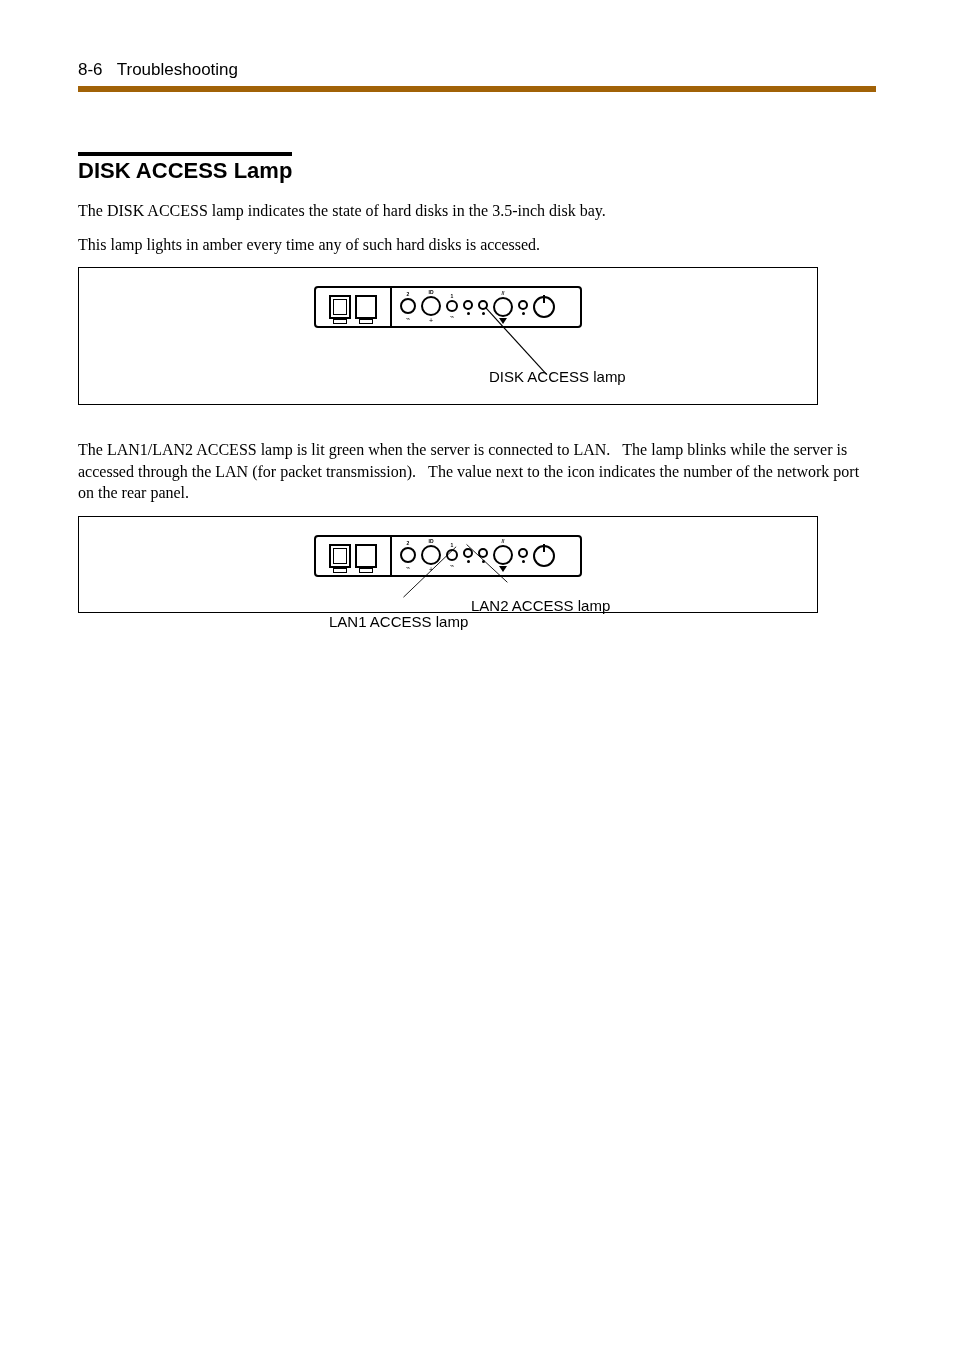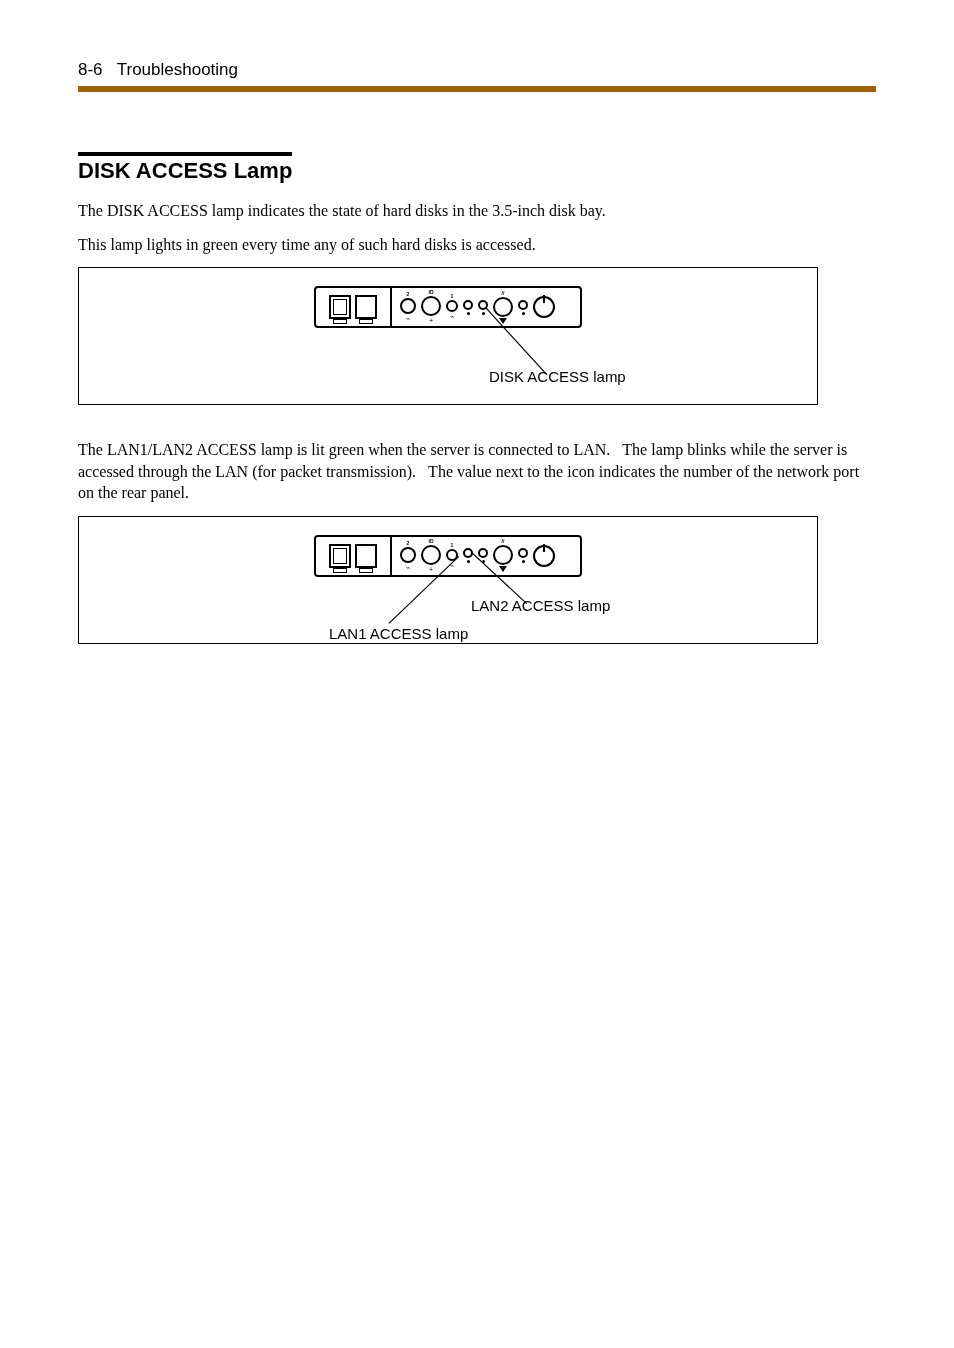--- a/index.html
+++ b/index.html
@@ -170,34 +170,34 @@
   }
   .callout-label {
     font-family: Arial, Helvetica, sans-serif;
     font-size: 15px;
     position: absolute;
     white-space: nowrap;
   }
 
   
   .fig1 { height: 138px; }
-  .fig2 { height: 128px; }
+  .fig2 { height: 97px; }
 </style>
 </head>
 <body>
 
 <div class="page">
 
   <div class="running-head">8-6&nbsp;&nbsp;&nbsp;Troubleshooting</div>
 
   <div>
     <div class="section-title">DISK ACCESS Lamp</div>
 
     <div class="body-text">The DISK ACCESS lamp indicates the state of hard disks in the 3.5-inch disk bay.</div>
-    <div class="body-text">This lamp lights in green every time any of such hard disks is accessed.</div>
+    <div class="body-text">This lamp lights in amber every time any of such hard disks is accessed.</div>
 
     <div class="figure-box fig1">
       <div class="device-wrap" style="margin-top:6px;">
         <div class="device">
           <div class="bay">
             <div class="slot">
                 <span class="slot-sub">▬</span>
               </div>
             <div class="slot"></div>
           </div>
@@ -299,17 +299,17 @@
         </div>
       </div>
 
       <svg class="callout-svg" viewBox="0 0 740 128">
 
         <line x1="395" y1="37" x2="450" y2="88" stroke="#000" stroke-width="1.2"></line>
 
         <line x1="381" y1="40" x2="310" y2="108" stroke="#000" stroke-width="1.2"></line>
       </svg>
       <div class="callout-label" style="left:392px; top:80px;">LAN2 ACCESS lamp</div>
-      <div class="callout-label" style="left:250px; top:108px;">LAN1 ACCESS lamp</div>
+      <div class="callout-label" style="left:250px; top:96px;">LAN1 ACCESS lamp</div>
     </div>
   </div>
 
 </div>
 
 </body></html>

